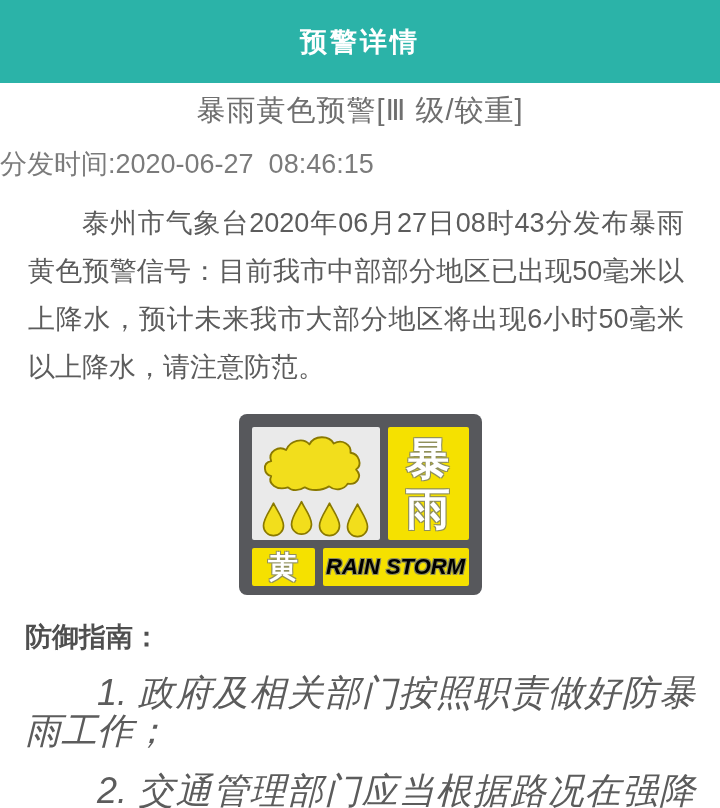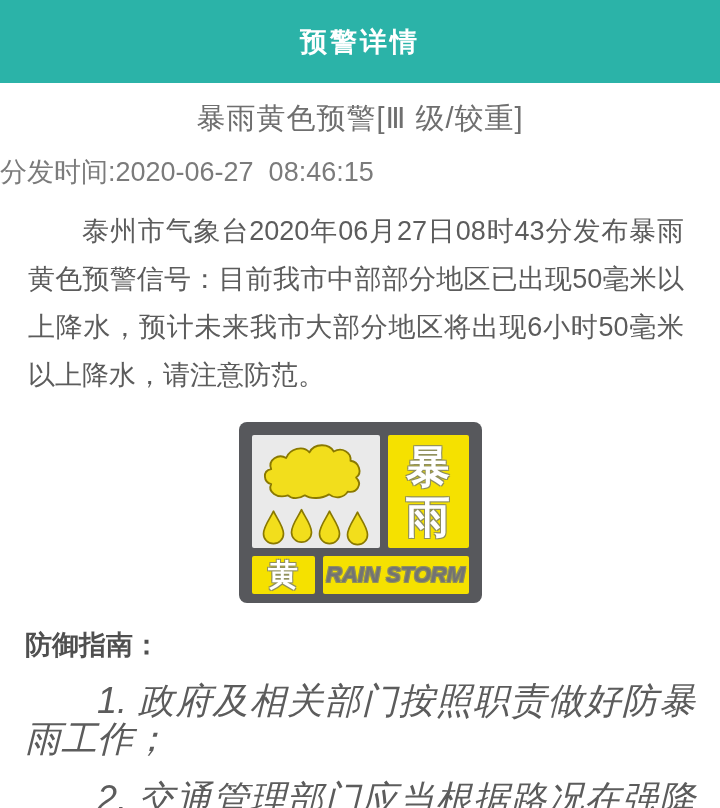--- a/index.html
+++ b/index.html
@@ -17,21 +17,21 @@
   }
   .page{width:720px;height:800px;background:#ffffff;}
   .header{
     height:83px;background:var(--header-bg);
     display:flex;align-items:center;justify-content:center;
   }
   .header h1{
     color:var(--header-text);font-size:27px;font-weight:700;letter-spacing:3px;
   }
   .alert-title{
-    margin-top:16px;text-align:center;
+    margin-top:8px;text-align:center;
     font-size:29px;font-weight:400;color:var(--title-text);letter-spacing:1px;
   }
   .issue-time{
     margin-top:15px;white-space:pre;
     font-size:27px;color:var(--time-text);
   }
   .body-text{
     margin:17px 36px 0 28px;
     font-size:27px;line-height:48px;color:var(--body-text);
     text-indent:2em;text-align:justify;
@@ -56,21 +56,21 @@
     color:#fff;font-weight:700;font-size:44px;line-height:48px;
     text-shadow:-1px -1px 0 var(--sign-label-outline),1px -1px 0 var(--sign-label-outline),
                 -1px 1px 0 var(--sign-label-outline),1px 1px 0 var(--sign-label-outline);
   }
   .level-panel{
     width:63px;color:#fff;font-weight:700;font-size:30px;
     text-shadow:-1px -1px 0 var(--sign-label-outline),1px -1px 0 var(--sign-label-outline),
                 -1px 1px 0 var(--sign-label-outline),1px 1px 0 var(--sign-label-outline);
   }
   .en-panel{
-    flex:1;color:#737373;font-weight:700;font-style:italic;font-size:22px;letter-spacing:0px;
+    flex:1;color:#000000;font-weight:700;font-style:italic;font-size:22px;letter-spacing:0px;
     text-shadow:-1px -1px 0 var(--sign-label-outline),1px -1px 0 var(--sign-label-outline),
                 -1px 1px 0 var(--sign-label-outline),1px 1px 0 var(--sign-label-outline);
   }
   .cloud-svg{width:112px;height:62px;display:block;}
   .cloud-svg path{fill:var(--cloud-fill);stroke:var(--cloud-stroke);stroke-width:2;stroke-linejoin:round;}
   .drops{display:flex;gap:3px;margin-top:2px;align-items:flex-end;}
   .drop-svg{width:25px;height:38px;display:block;}
   .drop-svg path{fill:var(--cloud-fill);stroke:var(--cloud-stroke);stroke-width:2;stroke-linejoin:round;}
   
   .guide{margin:27px 25px 0 25px;}

